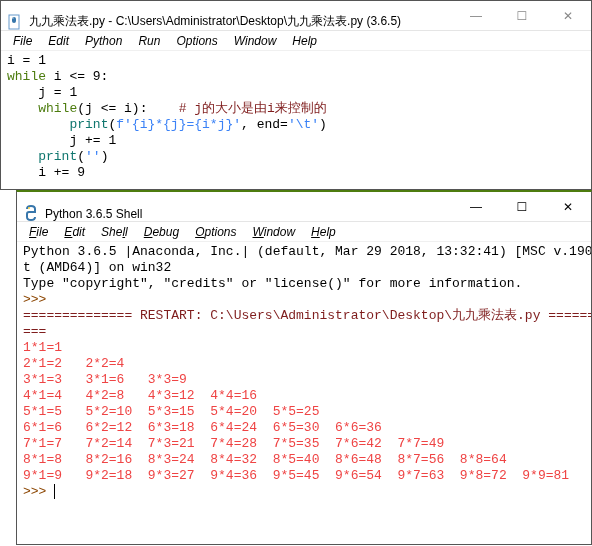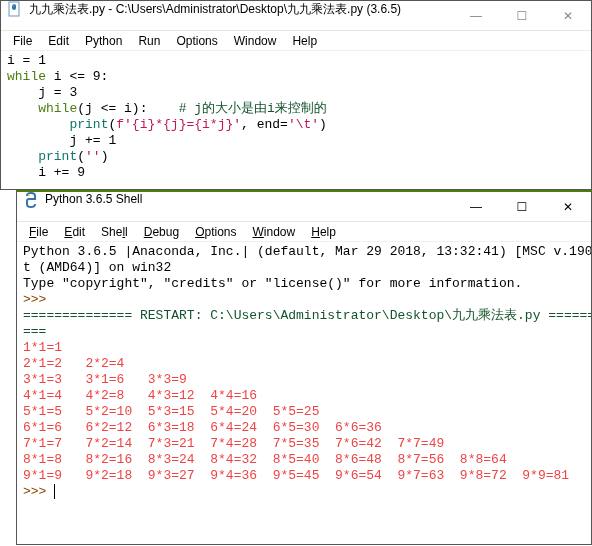--- a/index.html
+++ b/index.html
@@ -16,21 +16,21 @@
     position: relative;
     background: #fff;
   }
   .window.editor { height: 190px; }
   .window.shell { height: 355px; margin-top: 0; border-top: 2px solid #4d7c0f; margin-left: 16px; }
   .titlebar {
     height: 30px;
     background: #fff;
     border-bottom: 1px solid #e5e5e5;
     display: flex;
-    align-items: flex-start;
+    align-items: flex-end;
     padding-left: 6px;
   }
   .title-icon {
     width: 16px; height: 16px;
     margin-right: 6px;
     flex-shrink: 0;
     display: inline-flex;
     align-items: center;
     justify-content: center;
   }
@@ -55,20 +55,21 @@
     height: 20px;
     display: flex;
     align-items: center;
     padding: 0 4px;
     font-size: 12px;
     border-bottom: 1px solid #f0f0f0;
   }
   .menuitem {
     padding: 0 8px;
     cursor: default;
+    font-style: italic;
   }
   .menuitem .ul { text-decoration: underline; }
   .editor-body {
     padding: 2px 6px;
     font-family: "Consolas","Courier New",monospace;
     font-size: 13px;
     line-height: 16px;
     white-space: pre;
     overflow: auto;
     height: calc(100% - 52px);
@@ -76,22 +77,22 @@
   .shell-body {
     padding: 2px 6px;
     font-family: "Consolas","Courier New",monospace;
     font-size: 13px;
     line-height: 16px;
     white-space: pre;
     overflow: auto;
     height: calc(100% - 52px);
   }
   .kw { color: #4d7c0f; }
-  .str { color: #be185d; }
-  .cmt { color: #14532d; }
+  .str { color: #3b82f6; }
+  .cmt { color: #7f1d1d; }
   .builtin { color: #0f766e; }
   .prompt { color: #8b4500; }
   .out { color: #ef4444; }
   .cursor { border-left: 1px solid #000; }
 </style>
 </head>
 <body>
 
 <div class="window editor">
   <div class="titlebar">
@@ -113,21 +114,21 @@
     <span class="menuitem">File</span>
     <span class="menuitem">Edit</span>
     <span class="menuitem">Python</span>
     <span class="menuitem">Run</span>
     <span class="menuitem">Options</span>
     <span class="menuitem">Window</span>
     <span class="menuitem">Help</span>
   </div>
   <div class="editor-body"><span>i = 1</span>
 <span class="kw">while</span><span> i &lt;= 9:</span>
-<span>    j = 3</span>
+<span>    j = 1</span>
 <span>    </span><span class="kw">while</span><span>(j &lt;= i):    </span><span class="cmt"># j的大小是由i来控制的</span>
 <span>        </span><span class="builtin">print</span><span>(</span><span class="str">f'{i}*{j}={i*j}'</span><span>, end=</span><span class="str">'\t'</span><span>)</span>
 <span>        j += 1</span>
 <span>    </span><span class="builtin">print</span><span>(</span><span class="str">''</span><span>)</span>
 <span>    i += 9</span></div>
 </div>
 
 <div class="window shell">
   <div class="titlebar">
     <span class="title-icon">

